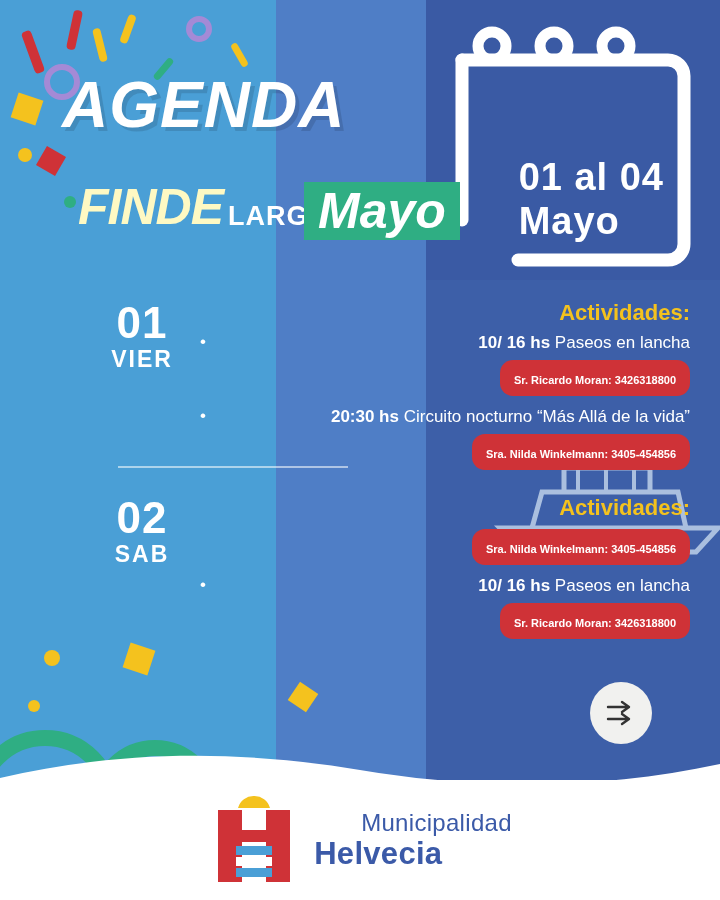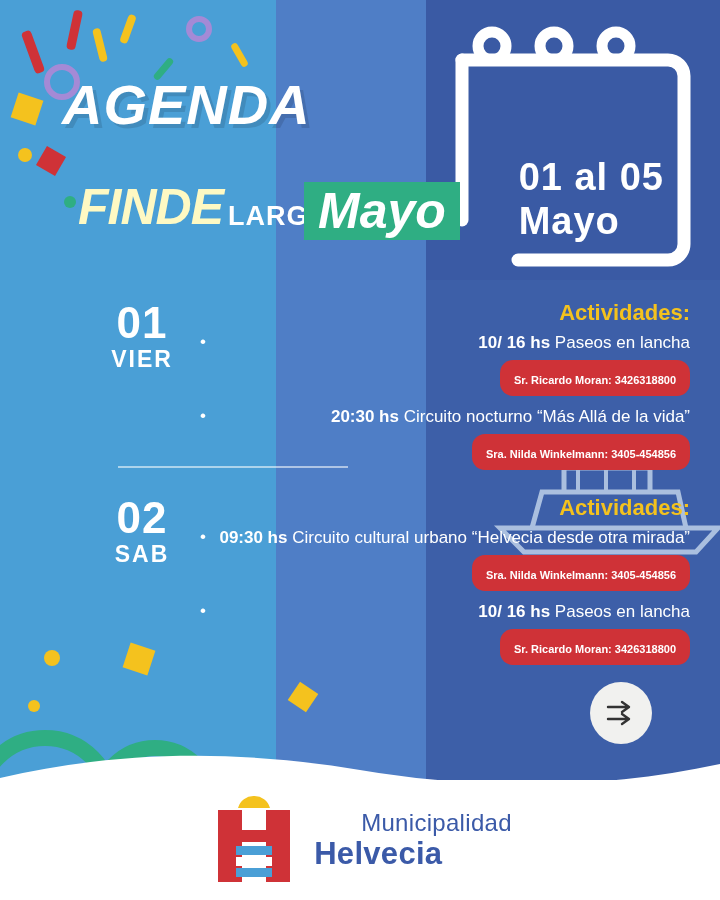--- a/index.html
+++ b/index.html
@@ -50,21 +50,21 @@
   .c-dot { border-radius:50%; }
   .c-line { border-radius:4px; }
 
   
   .boat { position:absolute; right:-10px; top:440px; width:240px; height:120px; opacity:.75; }
 
   
   .header { position:absolute; left:0; top:0; width:100%; height:285px; }
   .agenda {
     position:absolute; left:62px; top:62px;
-    font-size:56px; line-height:86px; font-weight:bold; letter-spacing:1px;
+    font-size:64px; line-height:86px; font-weight:bold; letter-spacing:1px;
     color:#ffffff; font-style:italic;
     text-shadow: 4px 4px 0 rgba(0,0,0,.12);
   }
   .finde {
     position:absolute; left:78px; top:182px;
     font-size:50px; line-height:50px; font-weight:bold; font-style:italic;
     color:#fef9c3; letter-spacing:-1px;
   }
   .largo {
     position:absolute; left:228px; top:203px;
@@ -202,21 +202,21 @@
     <path d="M110,52 a14,14 0 0 1 0,-28 a14,14 0 0 1 0,28" fill="none" stroke="#ffffff" stroke-width="11"></path>
     <path d="M172,52 a14,14 0 0 1 0,-28 a14,14 0 0 1 0,28" fill="none" stroke="#ffffff" stroke-width="11"></path>
   </svg>
 
   <div class="agenda">AGENDA</div>
   <div class="finde">FINDE</div>
   <div class="largo">LARGO</div>
   <div class="mayo-badge">Mayo</div>
 
   <div class="date-range">
-    <div>01 al 05</div>
+    <div>01 al 04</div>
     <div class="m">Mayo</div>
   </div>
 </div>
 
 <div class="day day1">
   <div class="daynum">
     <div class="n">01</div>
     <div class="d">VIER</div>
   </div>
   <div class="content">
@@ -239,24 +239,20 @@
 <div class="divider"></div>
 
 <div class="day day2">
   <div class="daynum">
     <div class="n">02</div>
     <div class="d">SAB</div>
   </div>
   <div class="content">
     <div class="actividades">Actividades:</div>
 
-    <div class="item">
-      <b>09:30 hs</b>
-      <span>Circuito cultural urbano “Helvecia desde otra mirada”</span>
-    </div>
     <div class="contact">Sra. Nilda Winkelmann: 3405-454856</div>
 
     <div class="item">
       <b>10/ 16 hs</b>
       <span>Paseos en lancha</span>
     </div>
     <div class="contact">Sr. Ricardo Moran: 3426318800</div>
   </div>
 </div>
 

